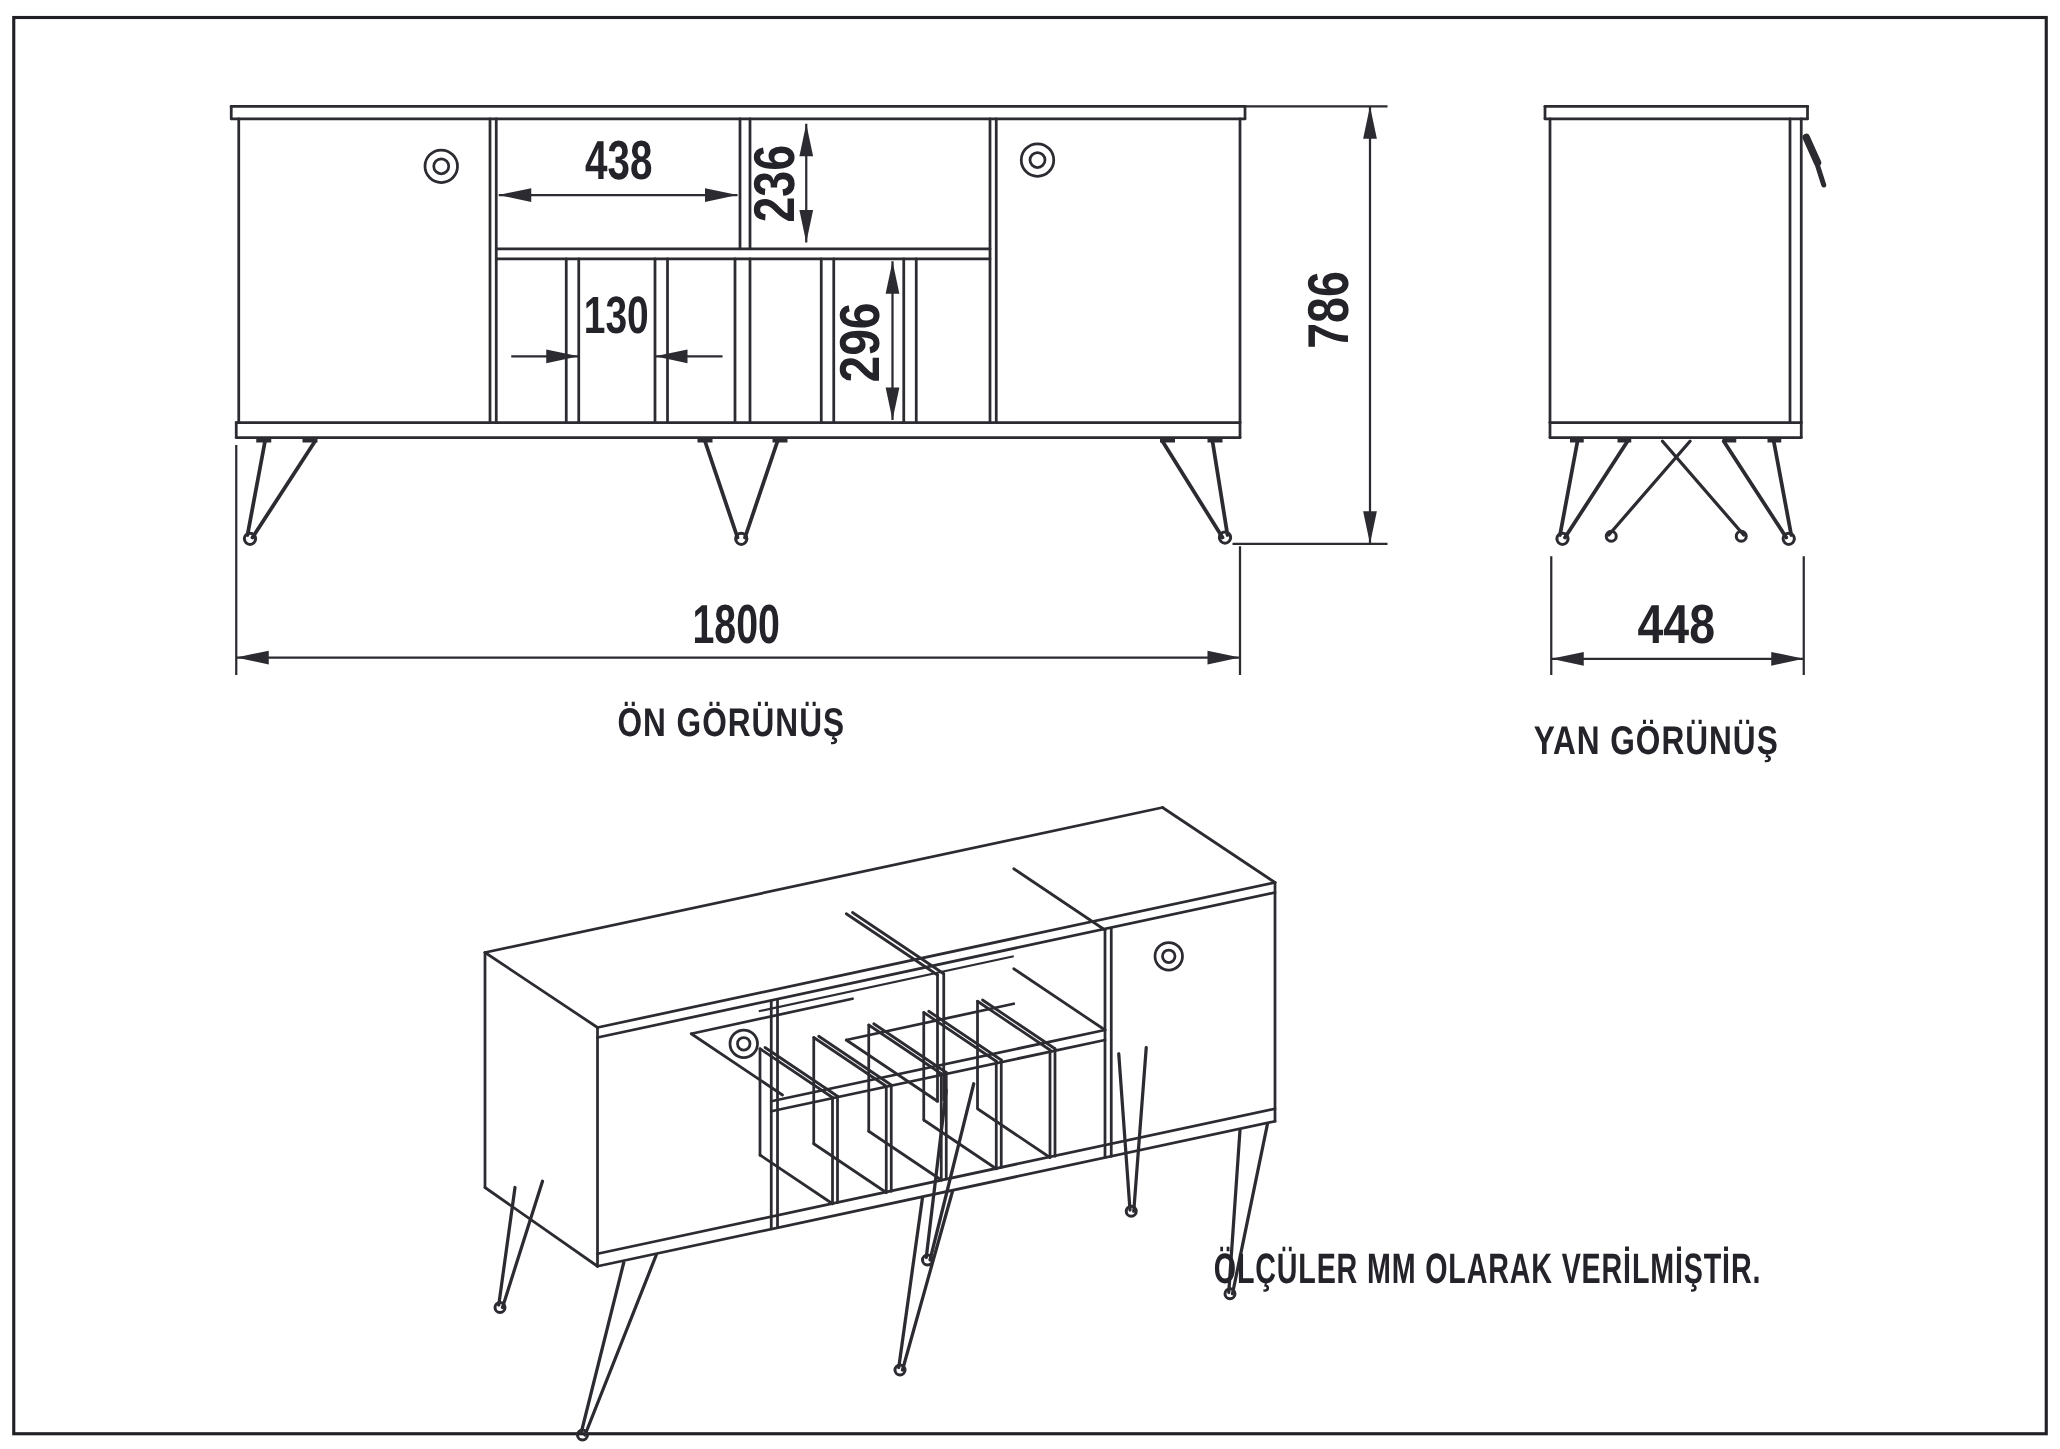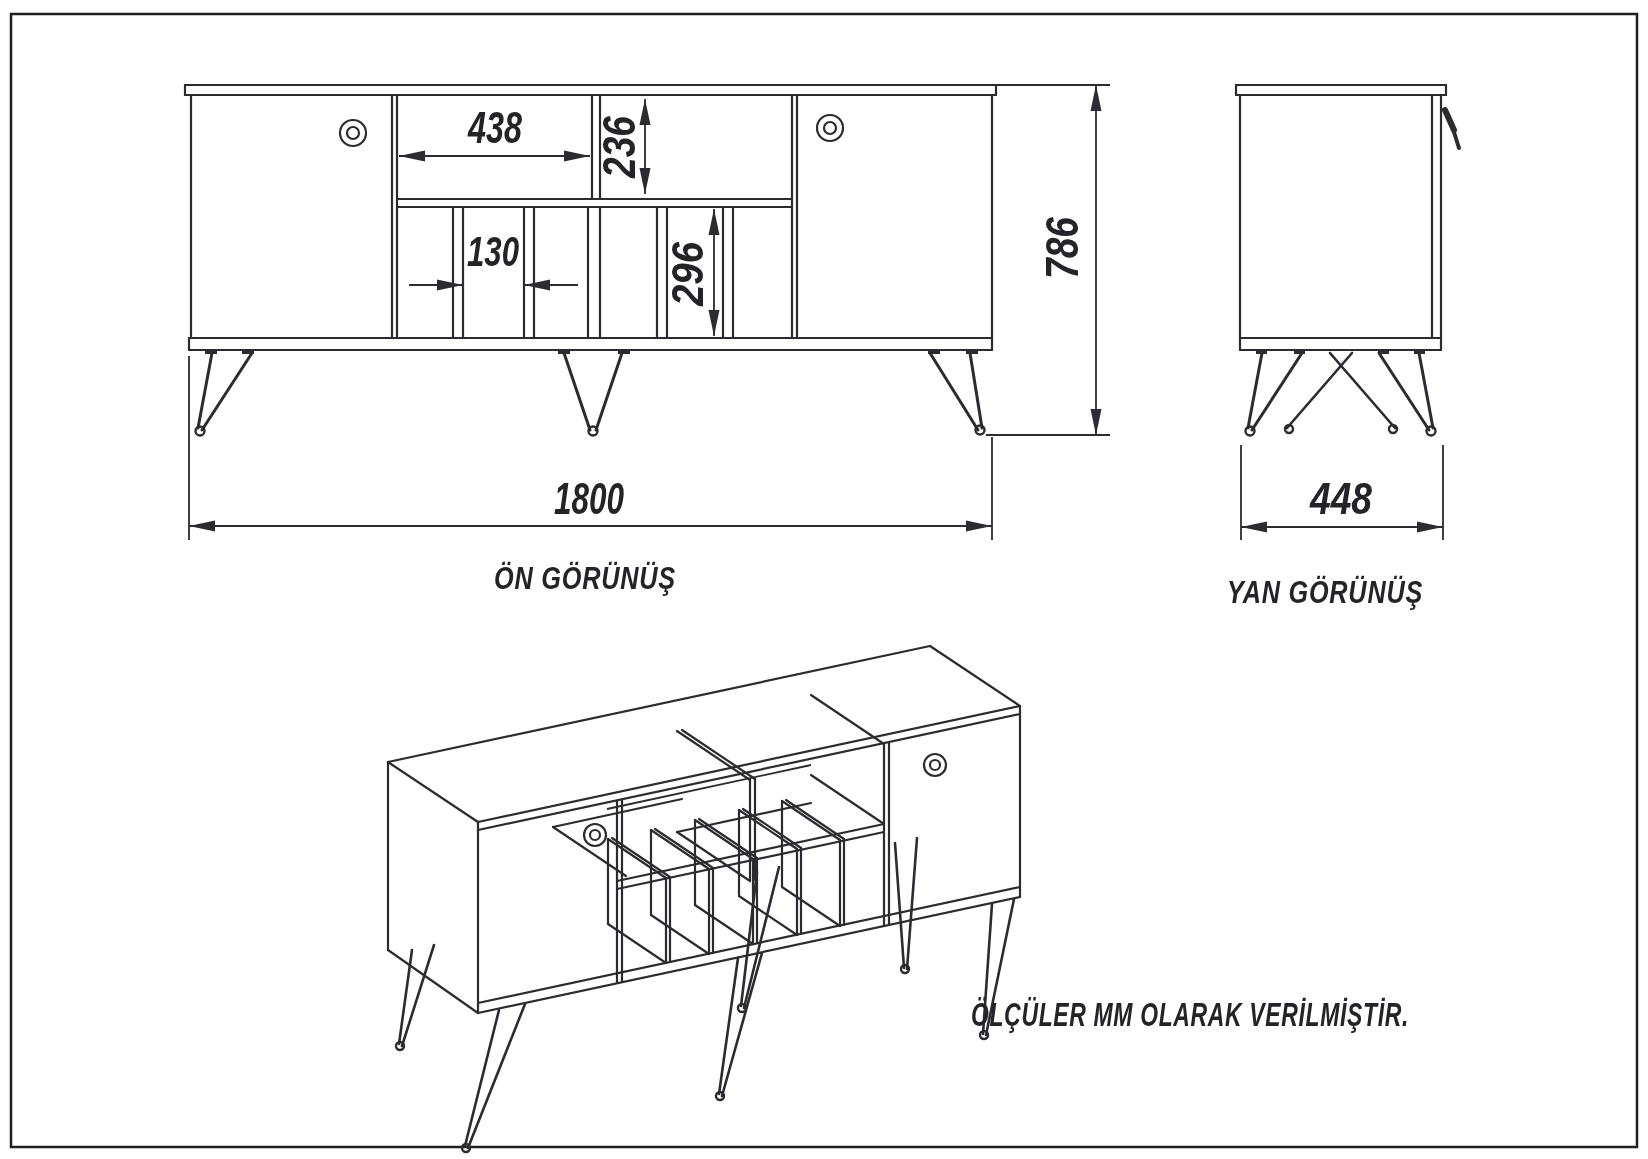--- a/index.html
+++ b/index.html
@@ -2,21 +2,20 @@
 <html><head>
 <meta charset="utf-8">
 <style>
   html,body{margin:0;padding:0;background:#ffffff;}
   .sheet{
     position:relative;
     width:1648px;height:1159px;
     background:#ffffff;
     font-family:"Liberation Sans", sans-serif;
     overflow:hidden;
-    font-style:italic;
   }
   svg{position:absolute;left:0;top:0;}
   .ln{stroke:#2b2b31;stroke-width:2.2;fill:none;stroke-linecap:round;stroke-linejoin:round;}
   .thin{stroke:#2b2b31;stroke-width:1.8;fill:none;stroke-linecap:butt;}
   .leg{stroke:#2b2b31;stroke-width:3;fill:none;stroke-linecap:round;}
   .leg2{stroke:#2b2b31;stroke-width:2.6;fill:none;stroke-linecap:round;}
   .foot{stroke:#2b2b31;stroke-width:2.4;fill:none;}
   .solid{fill:#2b2b31;stroke:none;}
   .dim{font-family:"Liberation Sans",sans-serif;font-weight:bold;fill:#232329;}
   .lbl{font-family:"Liberation Sans",sans-serif;font-weight:bold;fill:#232329;letter-spacing:1px;}

